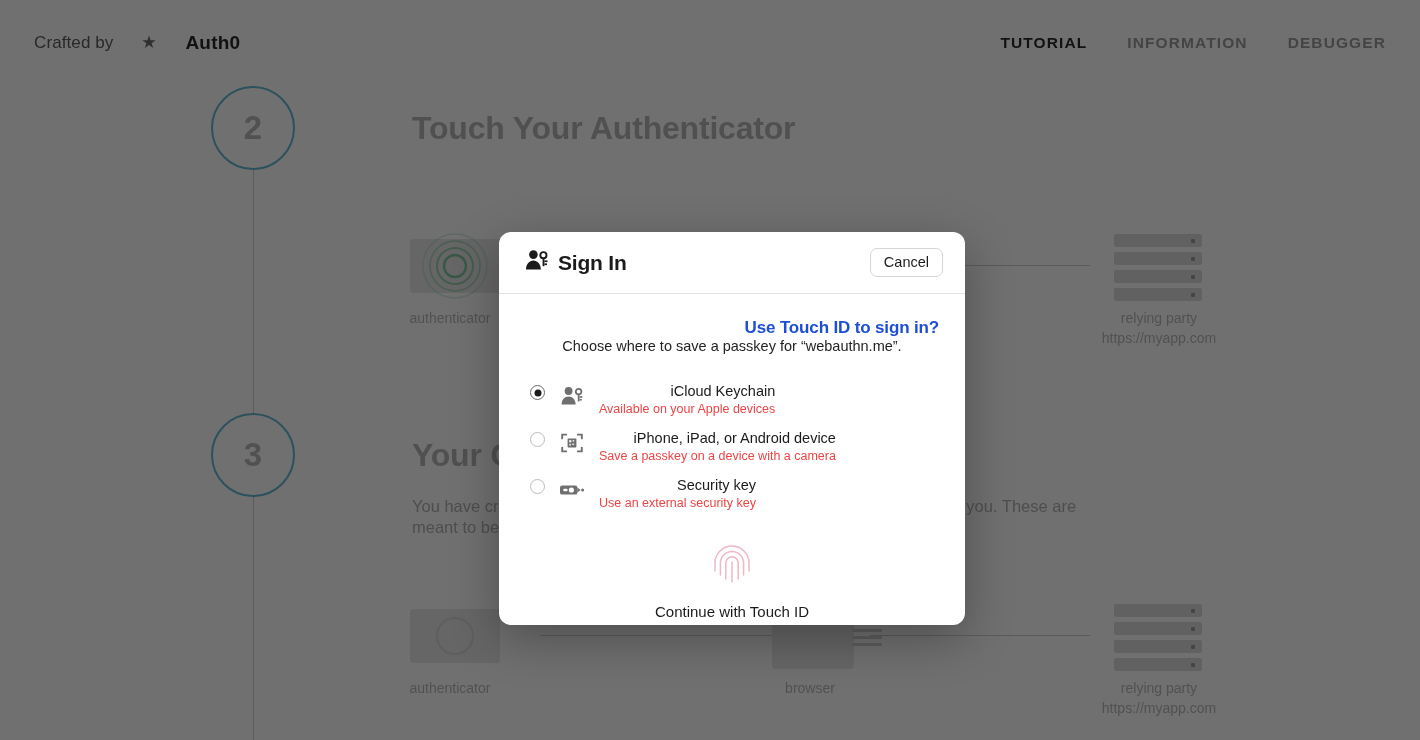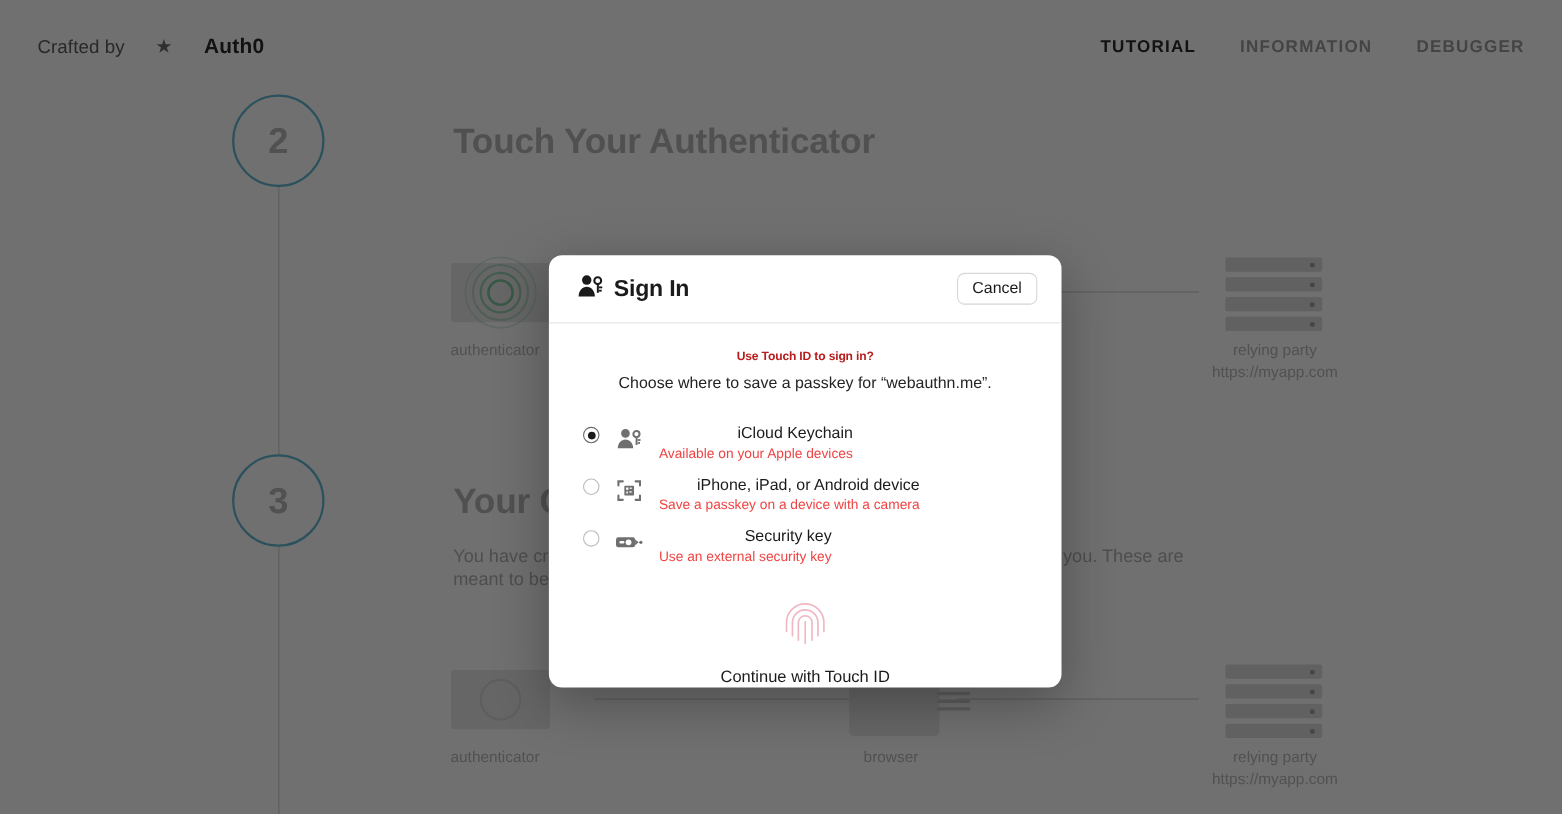--- a/index.html
+++ b/index.html
@@ -219,31 +219,31 @@
     background: #ffffff;
     border: 1px solid #d6d6d6;
     border-radius: 7px;
     padding: 5px 13px 6px;
     cursor: pointer;
   }
 
   #modal-body { padding: 24px 26px 0; }
 
   #prompt-title {
-    text-align: center;
-    font-size: 11px;
+    text-align: right;
+    font-size: 17px;
     font-weight: bold;
-    color: #b91c1c;
+    color: #1d4ed8;
     letter-spacing: -0.15px;
   }
   #prompt-sub {
     text-align: center;
     font-size: 14.5px;
     color: #242424;
-    margin-top: 11px;
+    margin-top: 0;
   }
 
   #options { margin-top: 23px; padding-left: 5px; }
 
   .option {
     display: flex;
     align-items: flex-start;
     gap: 13px;
     padding: 5px 0 7px;
     cursor: pointer;

